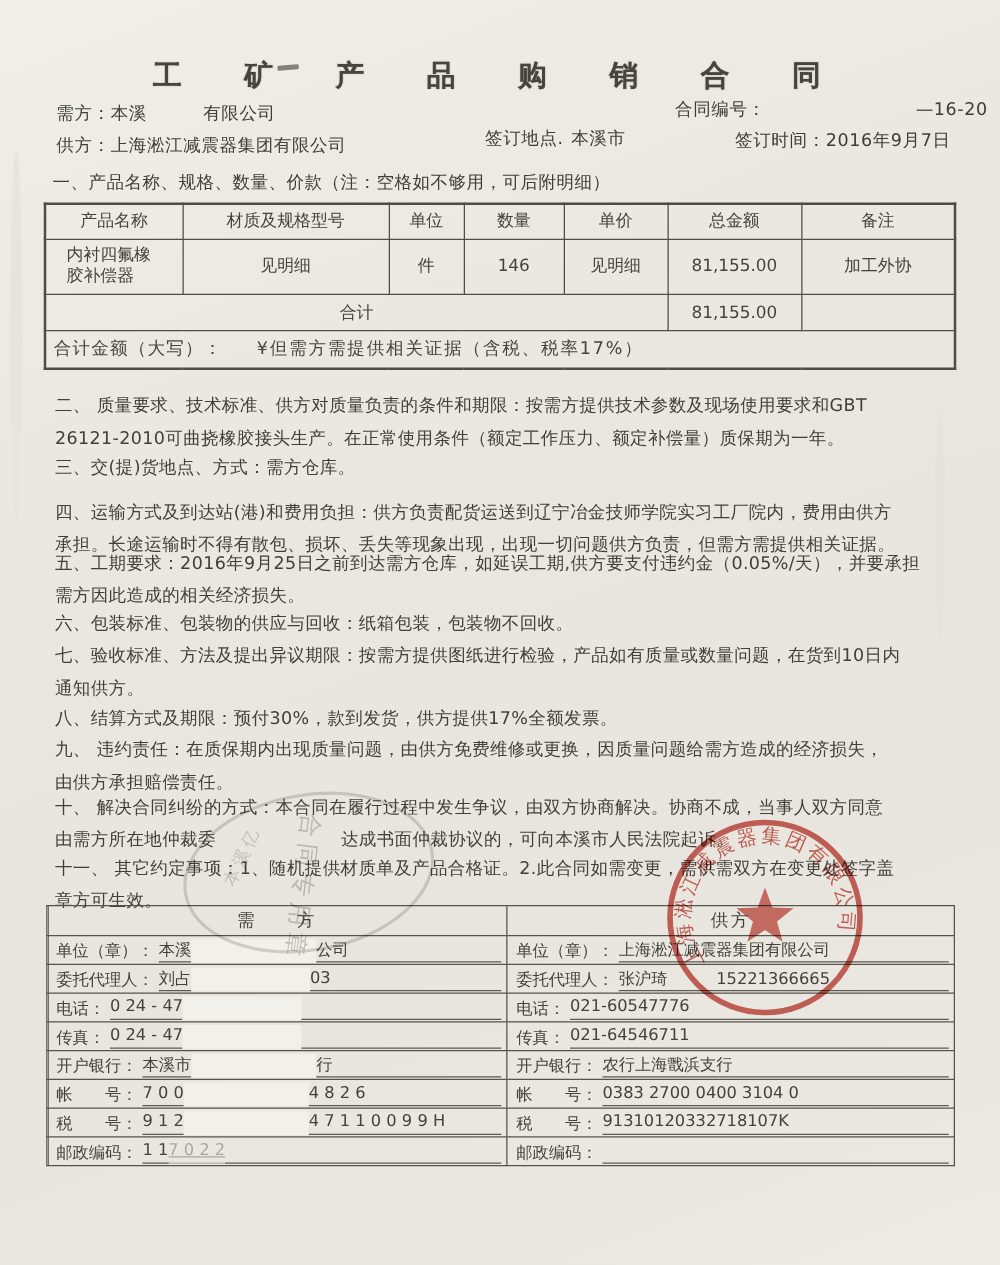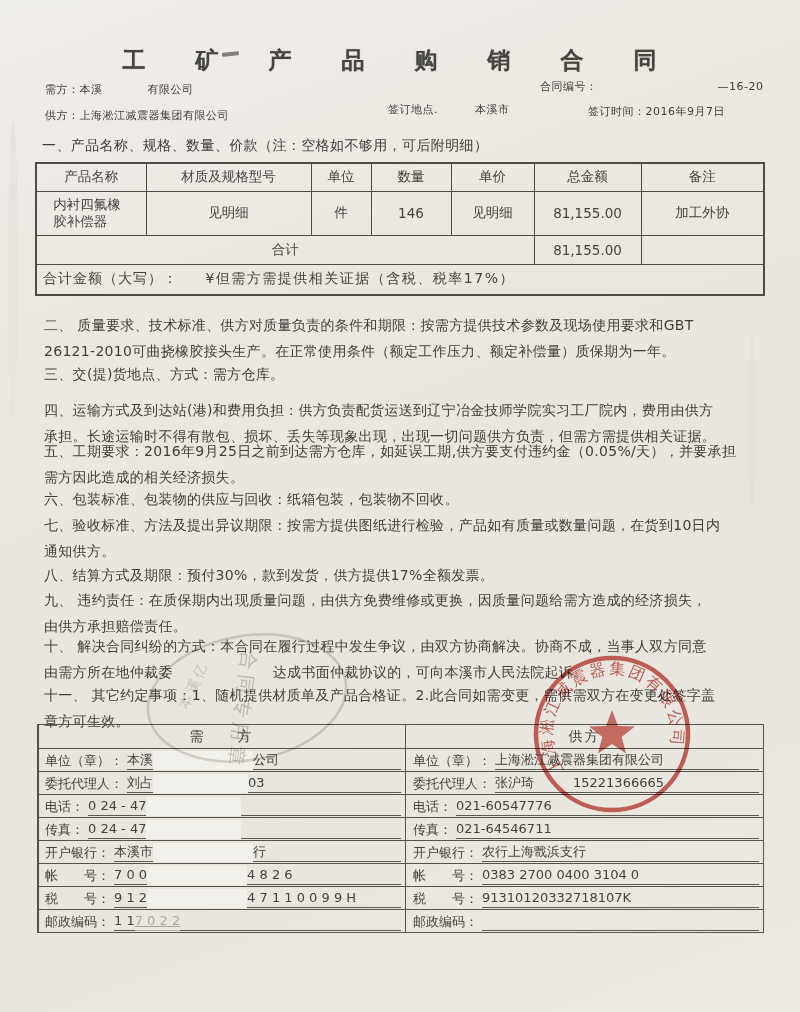--- a/index.html
+++ b/index.html
@@ -9,21 +9,21 @@
     font-family:"DejaVu Sans","Liberation Sans",sans-serif;
     color:#3e3d38;
   }
   .abs{position:absolute;}
   .title{
     left:0;top:45px;width:100%;text-align:center;
     font-size:23px;font-weight:700;letter-spacing:21px;color:#45443f;
     font-family:"DejaVu Serif","Liberation Serif",serif;
     text-shadow:0 0 1px rgba(70,68,62,.55);
   }
-  .hline{font-size:11px;letter-spacing:.5px;display:flex;align-items:baseline;white-space:nowrap;}
+  .hline{font-size:14px;letter-spacing:.5px;display:flex;align-items:baseline;white-space:nowrap;}
   .gap45{display:inline-block;width:45px;}
   .gap120{display:inline-block;width:120px;}
   .sec-heading{font-size:14px;letter-spacing:.4px;}
   
   table.ptable{position:absolute;left:35px;top:162px;width:728px;border-collapse:collapse;table-layout:fixed;
     font-size:13.5px;color:#44433e;}
   table.ptable th,table.ptable td{border:1px solid #4e4c46;text-align:center;vertical-align:middle;padding:0 2px;
     font-weight:400;overflow:hidden;}
   table.ptable{border:2px solid #4e4c46;}
   tr.phead{height:28px;}
@@ -75,21 +75,21 @@
   </div>
   <div class="abs hline" style="left:540px;top:79px;">
     <span>合同编号：</span>
     <span class="gap120"></span>
     <span>—16-20</span>
   </div>
   <div class="abs hline" style="left:45px;top:108px;">
     <span>供方：</span>
     <span>上海淞江减震器集团有限公司</span>
   </div>
-  <div class="abs hline" style="left:388px;top:102px;gap:31px;">
+  <div class="abs hline" style="left:388px;top:102px;">
     <span>签订地点.</span>
     <span style="margin-left:6px;">本溪市</span>
   </div>
   <div class="abs hline" style="left:588px;top:104px;">
     <span>签订时间：</span>
     <span>2016年9月7日</span>
   </div>
 
   <div class="abs sec-heading" style="left:42px;top:137px;">一、产品名称、规格、数量、价款（注：空格如不够用，可后附明细）</div>
 

